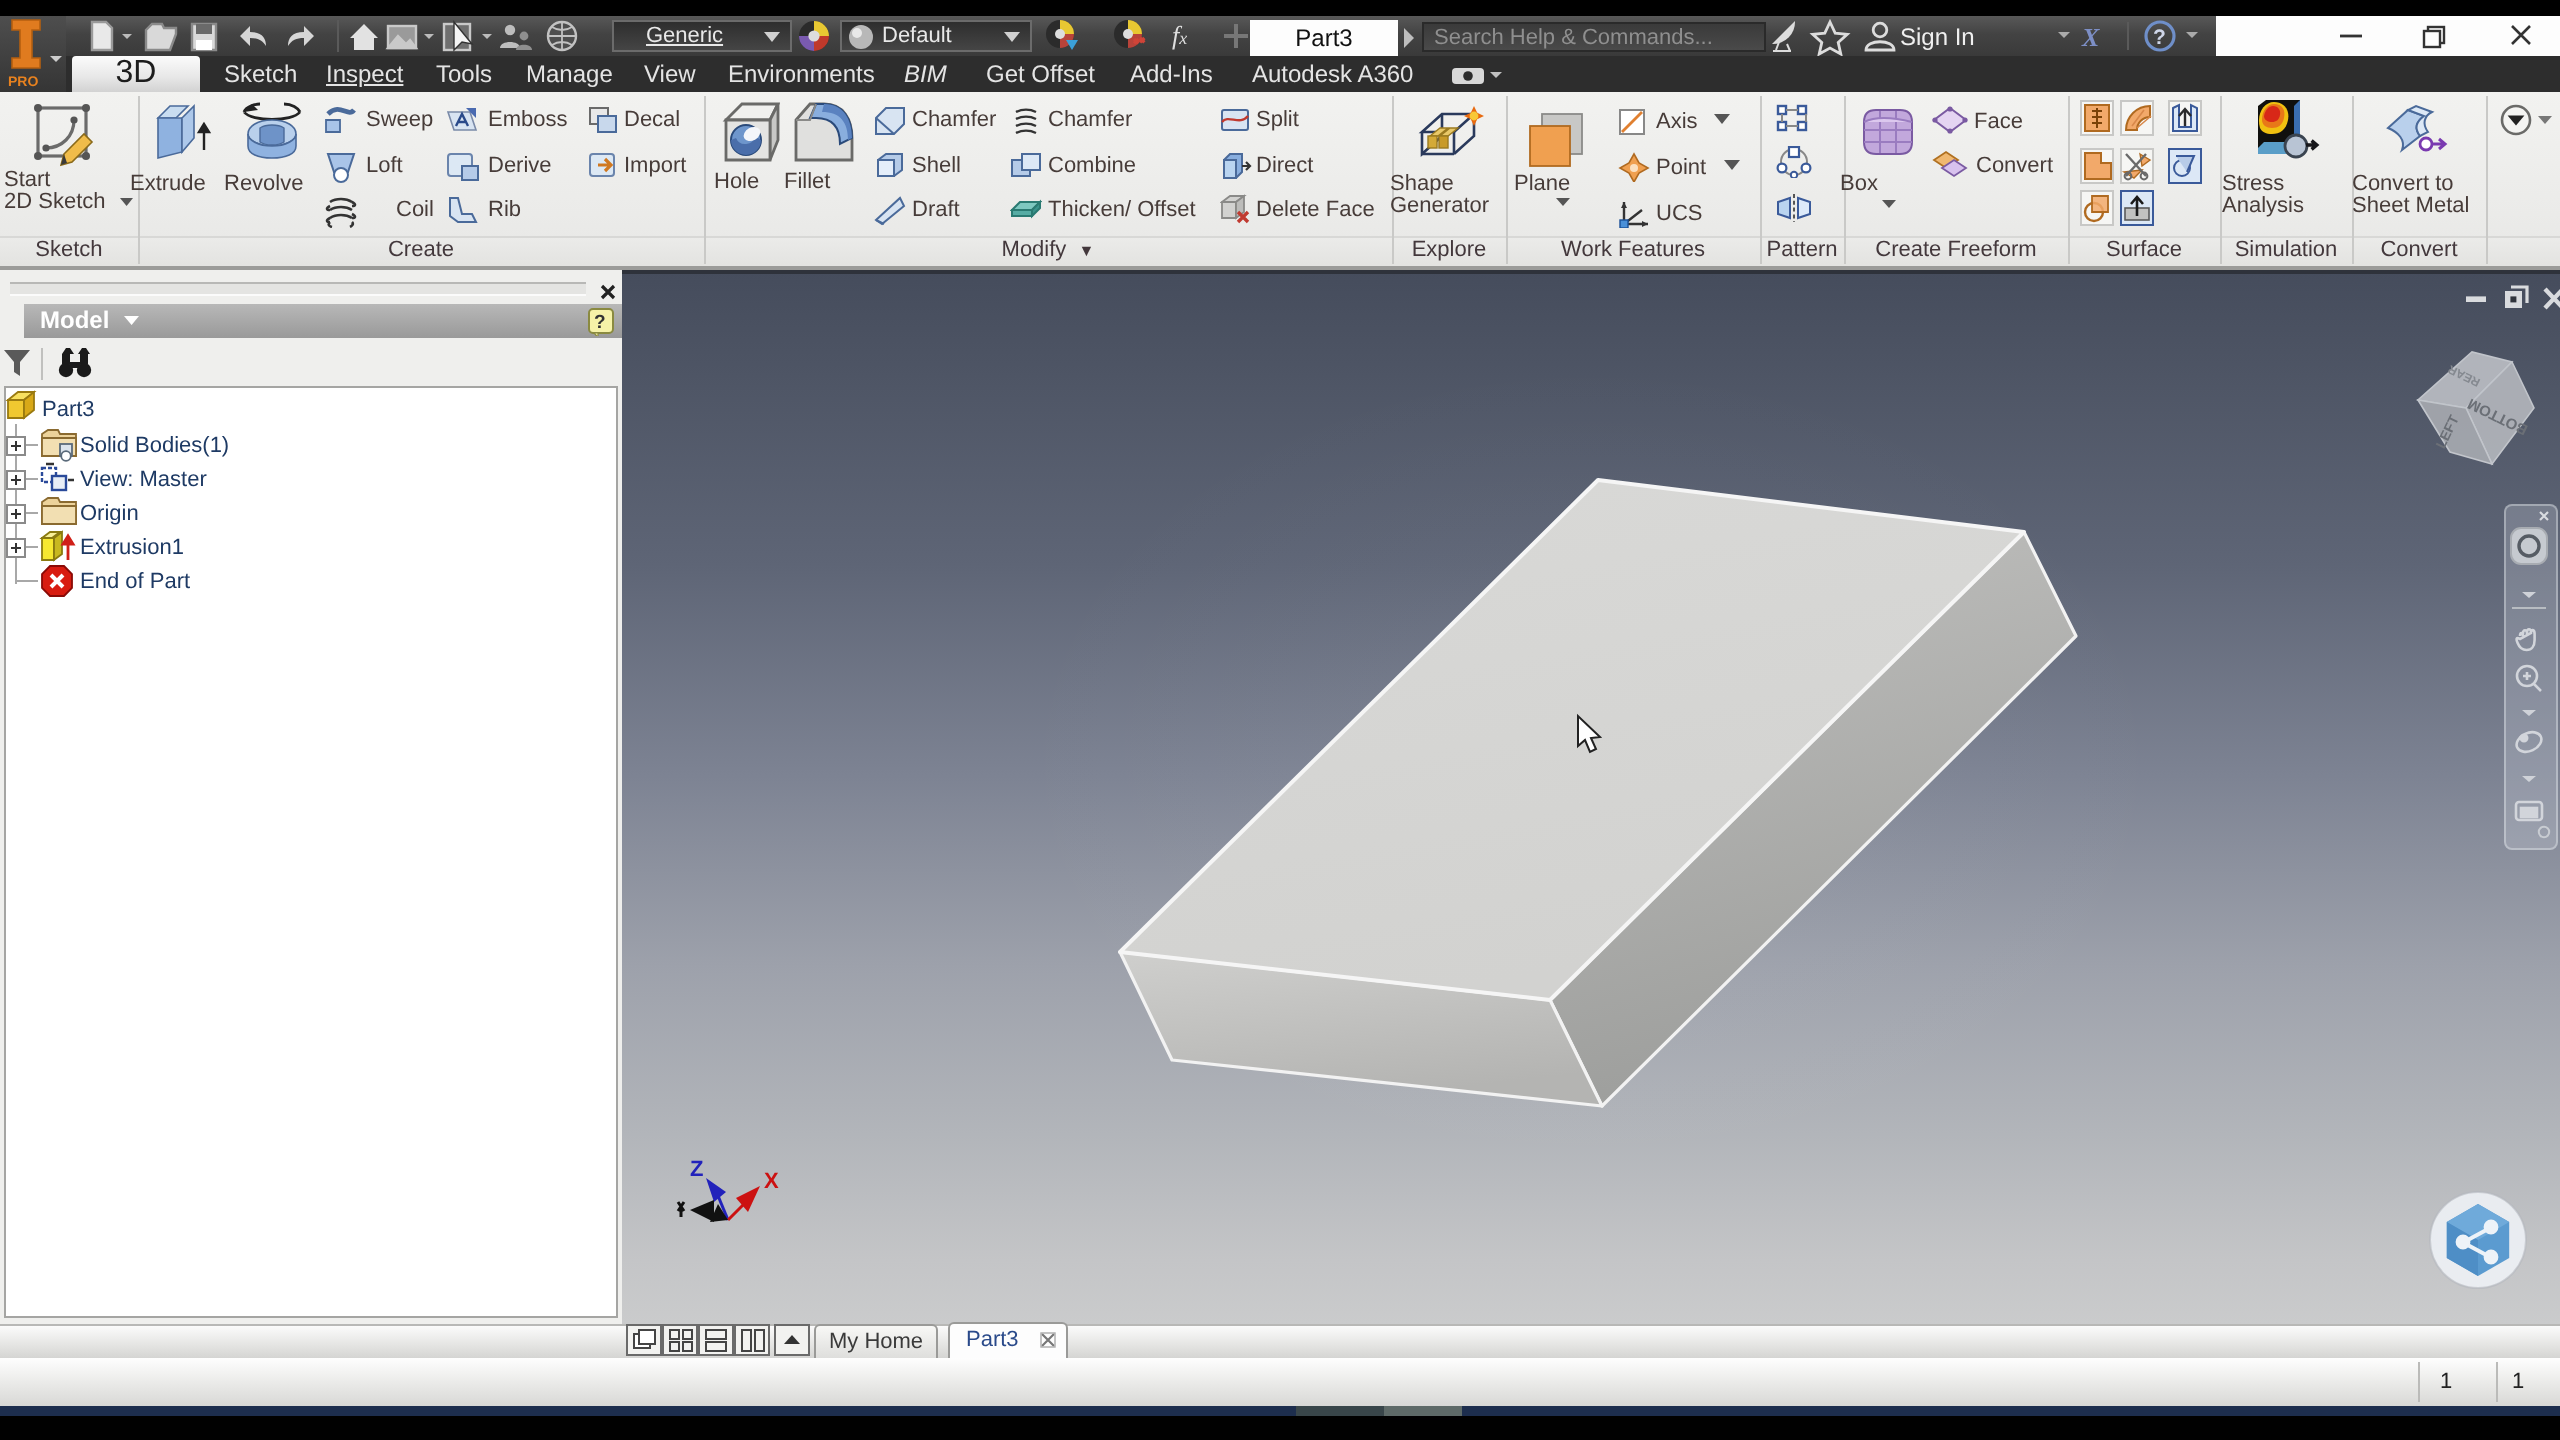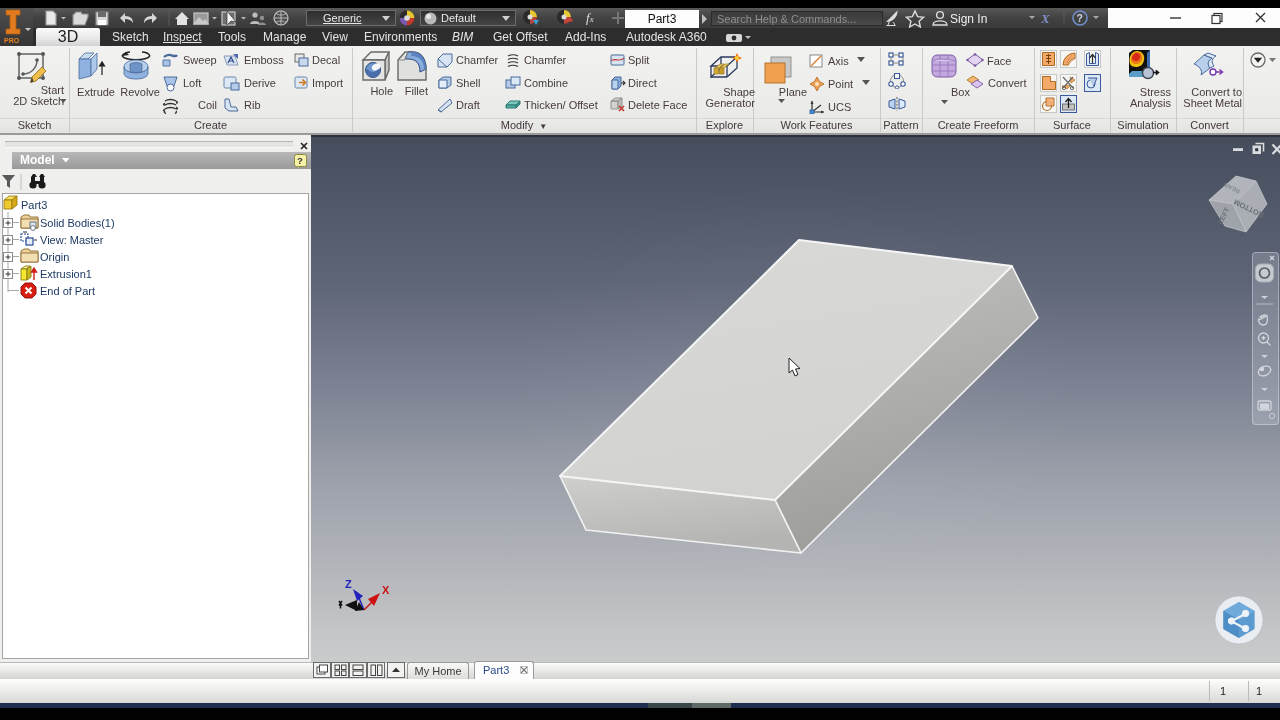--- a/index.html
+++ b/index.html
@@ -13,21 +13,21 @@
   #whitecap{left:1108px;top:8px;width:172px;height:20px;background:#fdfdfd;}
   .tab{position:absolute;top:28px;height:18px;line-height:18px;color:#e4e4e4;font-size:12px;white-space:nowrap;}
   #activetab{position:absolute;left:36px;top:28px;width:64px;height:18px;
     background:linear-gradient(#fbfbfb,#e7e7e7 60%,#d2d2d2);border-radius:2px 2px 0 0;
     color:#1d1d1d;font-size:16px;line-height:18px;text-align:center;}
   
   #ribbon{left:0;top:46px;width:1280px;height:87px;background:linear-gradient(#f2f2f0,#ebebe9 70%,#e7e7e5);}
   #captions{left:0;top:118px;width:1280px;height:15px;background:linear-gradient(#ebebe9,#e2e2e0);border-top:1px solid #d8d8d6;}
   .cap{position:absolute;top:119px;height:13px;line-height:13px;font-size:11px;color:#43383c;text-align:center;white-space:nowrap;}
   .pdiv{position:absolute;top:48px;width:1px;height:84px;background:#c9c9c7;}
-  .blabel{position:absolute;font-size:11px;color:#473c39;text-align:right;line-height:10.5px;white-space:nowrap;}
+  .blabel{position:absolute;font-size:11px;color:#473c39;text-align:left;line-height:10.5px;white-space:nowrap;}
   .slabel{position:absolute;font-size:11px;color:#473c39;line-height:14px;white-space:nowrap;}
   #ribline{left:0;top:133px;width:1280px;height:2px;background:#9b9b99;}
   
   #browser{left:0;top:135px;width:311px;height:527px;background:#efefed;}
   #modelhdr{position:absolute;left:0px;top:17px;width:311px;height:17px;
     background:linear-gradient(#b8b8b8,#999999);color:#fff;font-size:12px;font-weight:bold;line-height:17px;}
   #tree{position:absolute;left:2px;top:193px;width:305px;height:464px;background:#fff;border:1px solid #a5a5a3;}
   .trow{position:absolute;left:0;height:17px;font-size:11px;color:#1e3a64;line-height:17px;white-space:nowrap;}
   
   #viewport{left:311px;top:135px;width:969px;height:527px;

